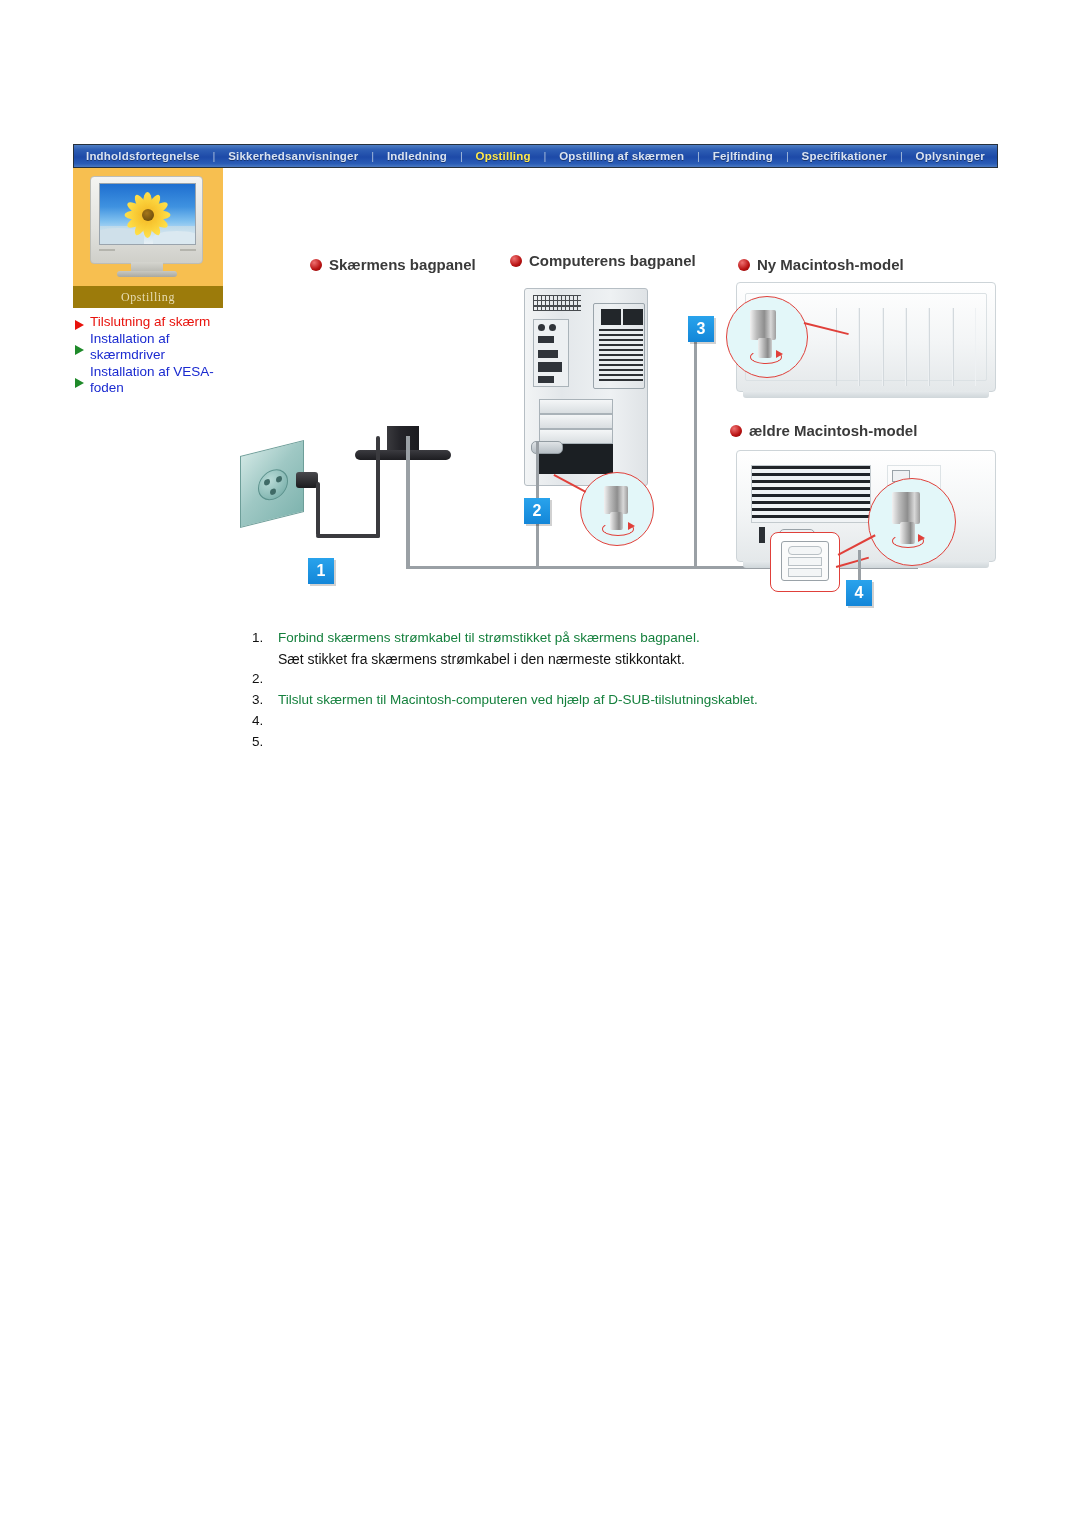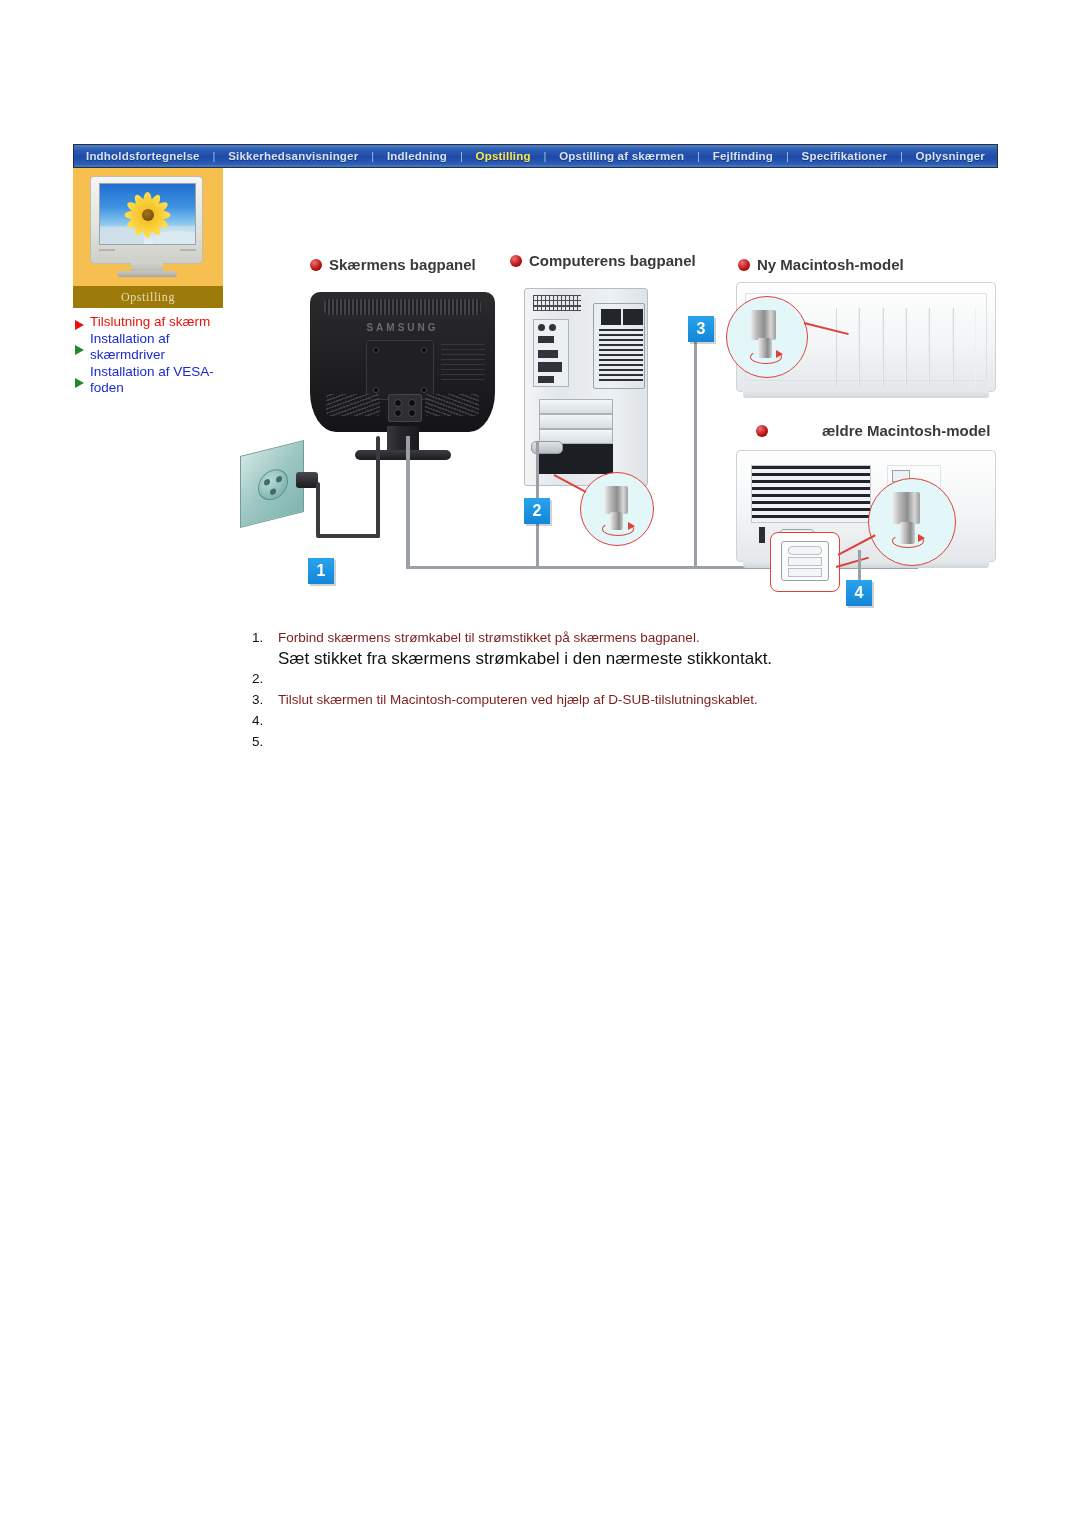--- a/index.html
+++ b/index.html
@@ -506,26 +506,26 @@
   .instr-num {
     width: 26px;
     flex: 0 0 auto;
     font-size: 13.5px;
     color: #111;
     text-align: left;
     line-height: 20px;
   }
   .instr-text {
     font-size: 13.5px;
-    color: #7f1d1d;
+    color: #15803d;
     line-height: 20px;
   }
   .instr-sub {
     margin-left: 26px;
-    font-size: 17px;
+    font-size: 14px;
     color: #111;
     line-height: 20px;
   }
 </style>
 </head>
 <body>
 
 <div id="navbar">
   <div class="nav-item">Indholdsfortegnelse</div>
   <div class="nav-sep">|</div>
@@ -605,45 +605,26 @@
     <span class="dia-title">Skærmens bagpanel</span>
   </div>
   <div class="dia-head" style="left:282px; top:2px;">
     <span class="dia-dot"></span>
     <span class="dia-title">Computerens bagpanel</span>
   </div>
   <div class="dia-head" style="left:510px; top:6px;">
     <span class="dia-dot"></span>
     <span class="dia-title">Ny Macintosh-model</span>
   </div>
-  <div class="dia-head" style="left:528px; top:172px;gap:47px;">
+  <div class="dia-head" style="left:502px; top:172px;">
     <span class="dia-dot"></span>
     <span class="dia-title">ældre Macintosh-model</span>
   </div>
 
   <div class="mon-rear">
-    <div class="mon-rear-body">
-      <div class="mon-vents"></div>
-      <div class="mon-brand">SAMSUNG</div>
-      <div class="vesa-plate">
-        <div class="vesa-hole" style="left:6px; top:6px;"></div>
-        <div class="vesa-hole" style="right:6px; top:6px;"></div>
-        <div class="vesa-hole" style="left:6px; bottom:6px;"></div>
-        <div class="vesa-hole" style="right:6px; bottom:6px;"></div>
-      </div>
-      <div class="mon-label-lines"></div>
-      <div class="mon-bottom-vents-l"></div>
-      <div class="mon-bottom-vents-r"></div>
-      <div class="mon-ports">
-        <div class="mon-port-hole" style="left:5px; top:4px;"></div>
-        <div class="mon-port-hole" style="right:5px; top:4px;"></div>
-        <div class="mon-port-hole" style="left:5px; bottom:4px;"></div>
-        <div class="mon-port-hole" style="right:5px; bottom:4px;"></div>
-      </div>
-    </div>
     <div class="mon-neck"></div>
     <div class="mon-foot"></div>
   </div>
 
   <div class="outlet">
     <div class="outlet-face">
       <div class="outlet-hole" style="left:5px; top:7px;"></div>
       <div class="outlet-hole" style="right:5px; top:7px;"></div>
       <div class="outlet-hole" style="left:11px; bottom:4px;"></div>
     </div>

